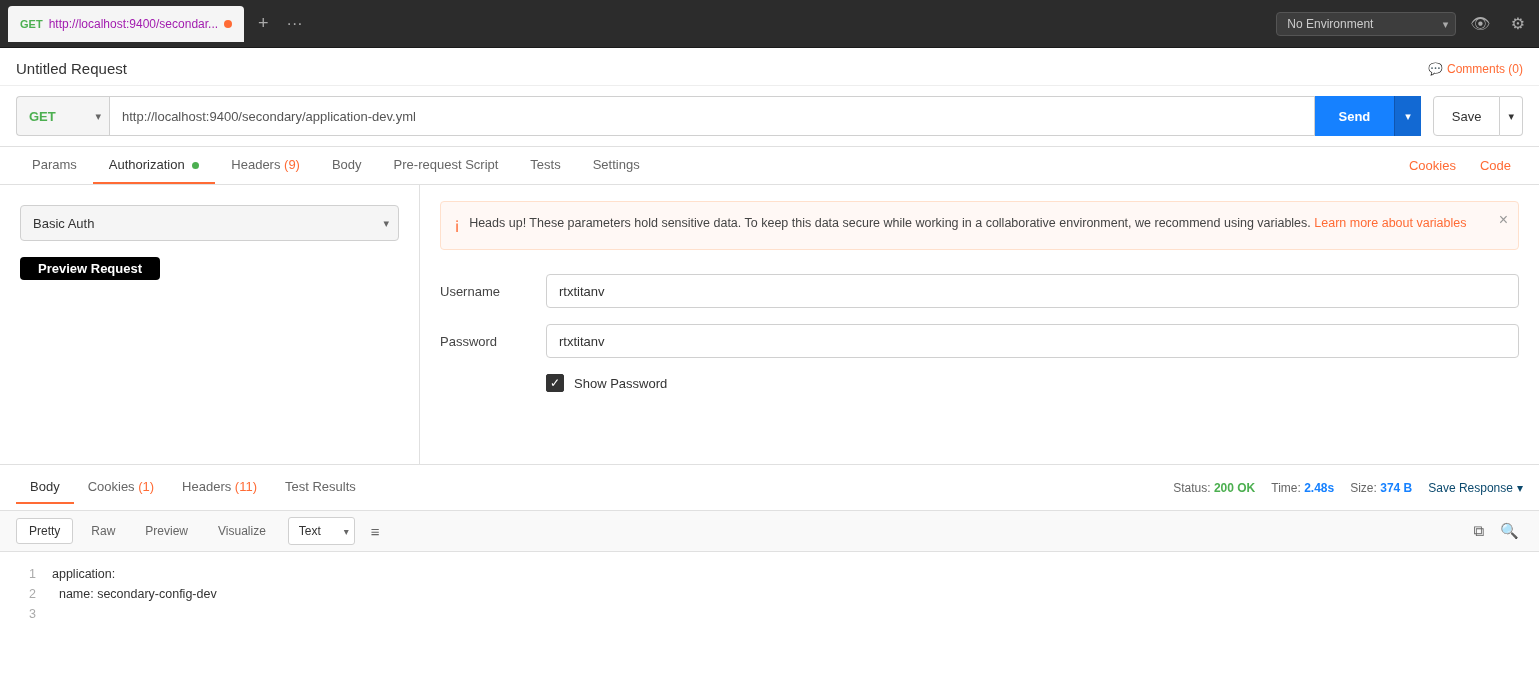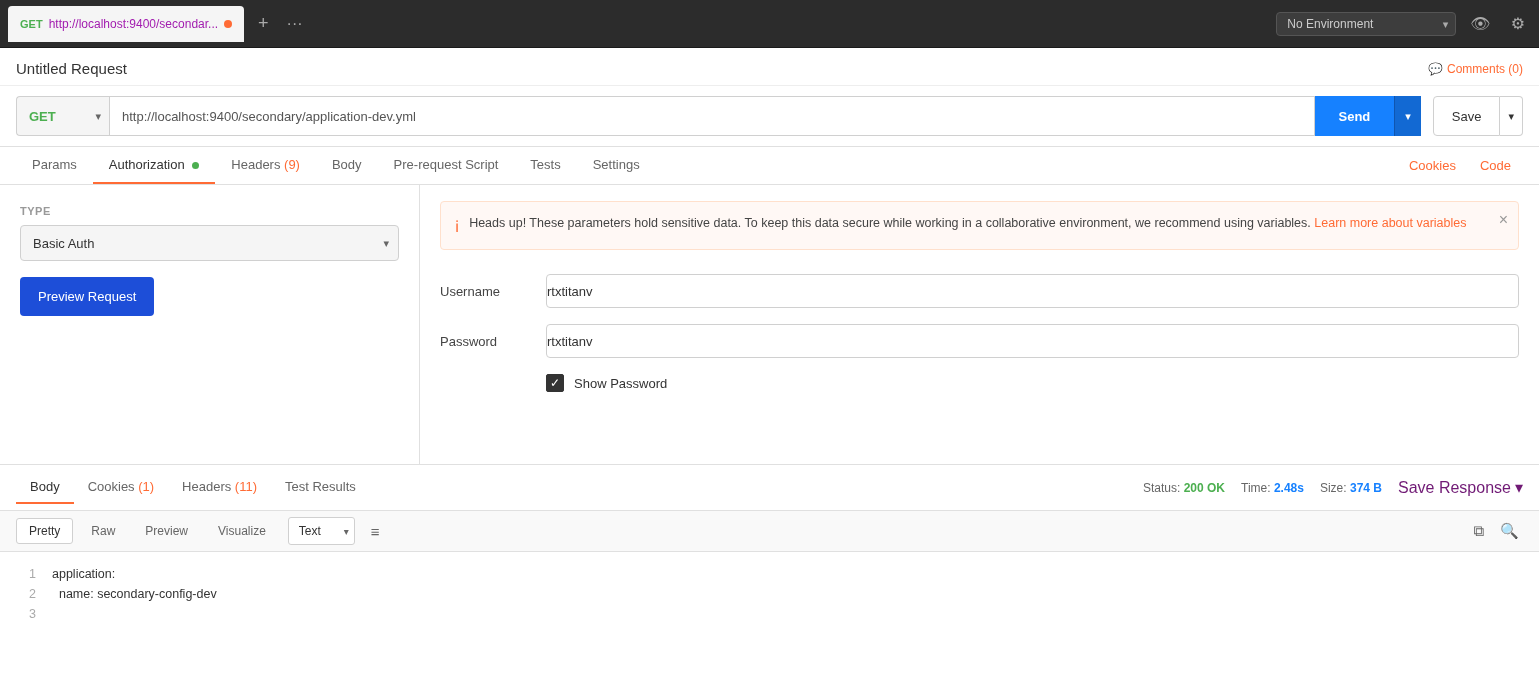--- a/index.html
+++ b/index.html
@@ -319,28 +319,28 @@
       color: #666;
       line-height: 1.5;
       margin-bottom: 16px;
     }
     .auth-link {
       color: #FF6B35;
       cursor: pointer;
       text-decoration: none;
     }
     .preview-btn {
-      background: #1d4ed8;
+      background: #000000;
       color: #fff;
       border: none;
-      padding: 12px 18px;
+      padding: 4px 18px;
       border-radius: 4px;
       font-size: 13px;
       cursor: pointer;
-      font-weight: 400;
+      font-weight: 700;
     }
 
     
     .right-panel {
       flex: 1;
       padding: 16px 20px;
       overflow-y: auto;
     }
     .alert-box {
       background: #fff8f5;
@@ -389,21 +389,21 @@
     .field-label {
       width: 90px;
       font-size: 13px;
       color: #444;
       flex-shrink: 0;
     }
     .field-input {
       flex: 1;
       border: 1px solid #d0d0d0;
       border-radius: 4px;
-      padding: 7px 0;
+      padding: 7px 12px;
       font-size: 13px;
       color: #333;
       background: #fff;
       outline: none;
       height: 34px;
     }
     .show-password-row {
       display: flex;
       align-items: center;
       gap: 10px;
@@ -465,22 +465,22 @@
       display: flex;
       align-items: center;
       gap: 16px;
       font-size: 12px;
       color: #666;
     }
     .status-ok { color: #4CAF50; font-weight: 600; }
     .status-time { color: #1681FF; font-weight: 600; }
     .status-size { color: #1681FF; font-weight: 600; }
     .save-response-btn {
-      color: #701a75;
-      font-size: 16px;
+      color: #0c4a6e;
+      font-size: 12px;
       cursor: pointer;
       font-weight: 500;
       display: flex;
       align-items: center;
       gap: 4px;
       background: none;
       border: none;
     }
 
     .format-bar {
@@ -640,21 +640,20 @@
   <div class="tab">Settings</div>
   <div class="right-tabs">
     <div class="right-tab">Cookies</div>
     <div class="right-tab">Code</div>
   </div>
 </div>
 
 <div class="main-content">
 
   <div class="left-panel">
-    <div class="type-label">TYPE</div>
     <div class="type-select-wrap">
       <select class="type-select">
         <option>No Auth</option>
         <option>API Key</option>
         <option>Bearer Token</option>
         <option selected="">Basic Auth</option>
         <option>Digest Auth</option>
         <option>OAuth 1.0</option>
         <option>OAuth 2.0</option>
       </select>

